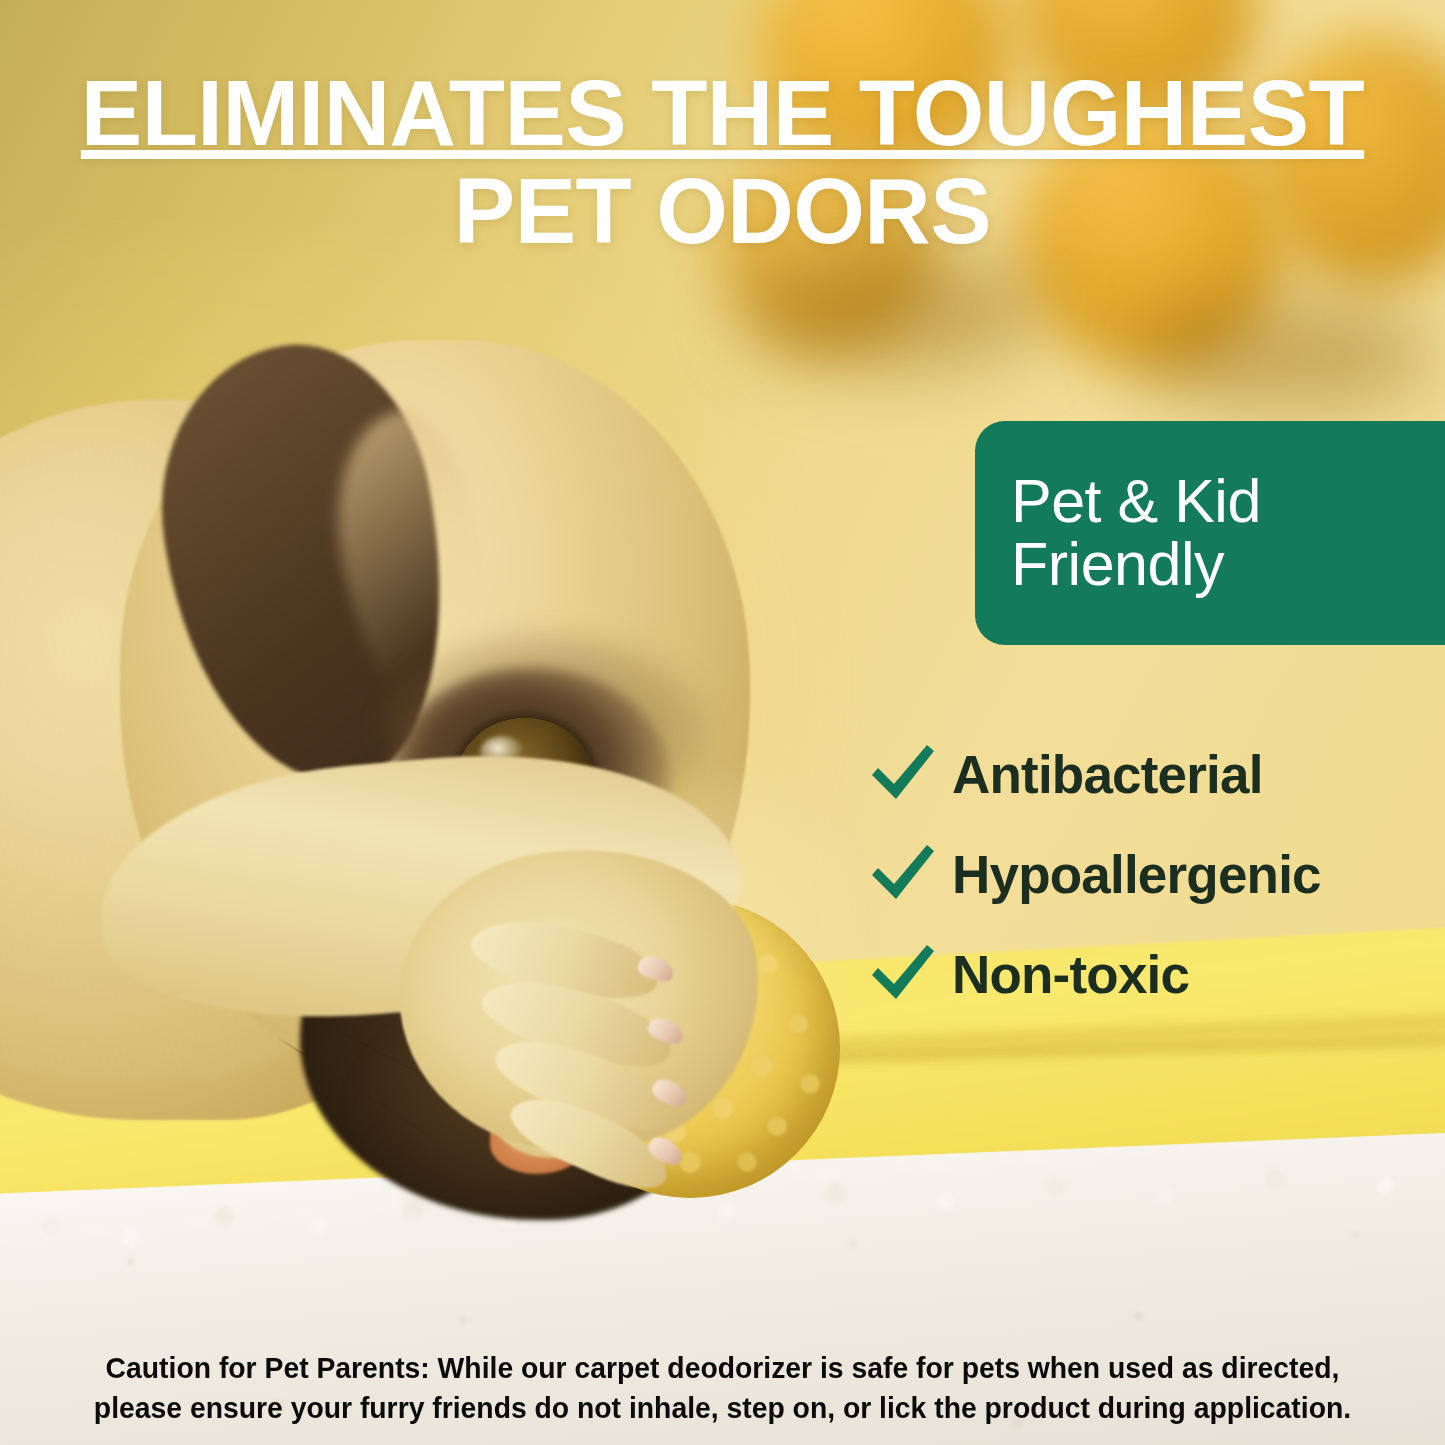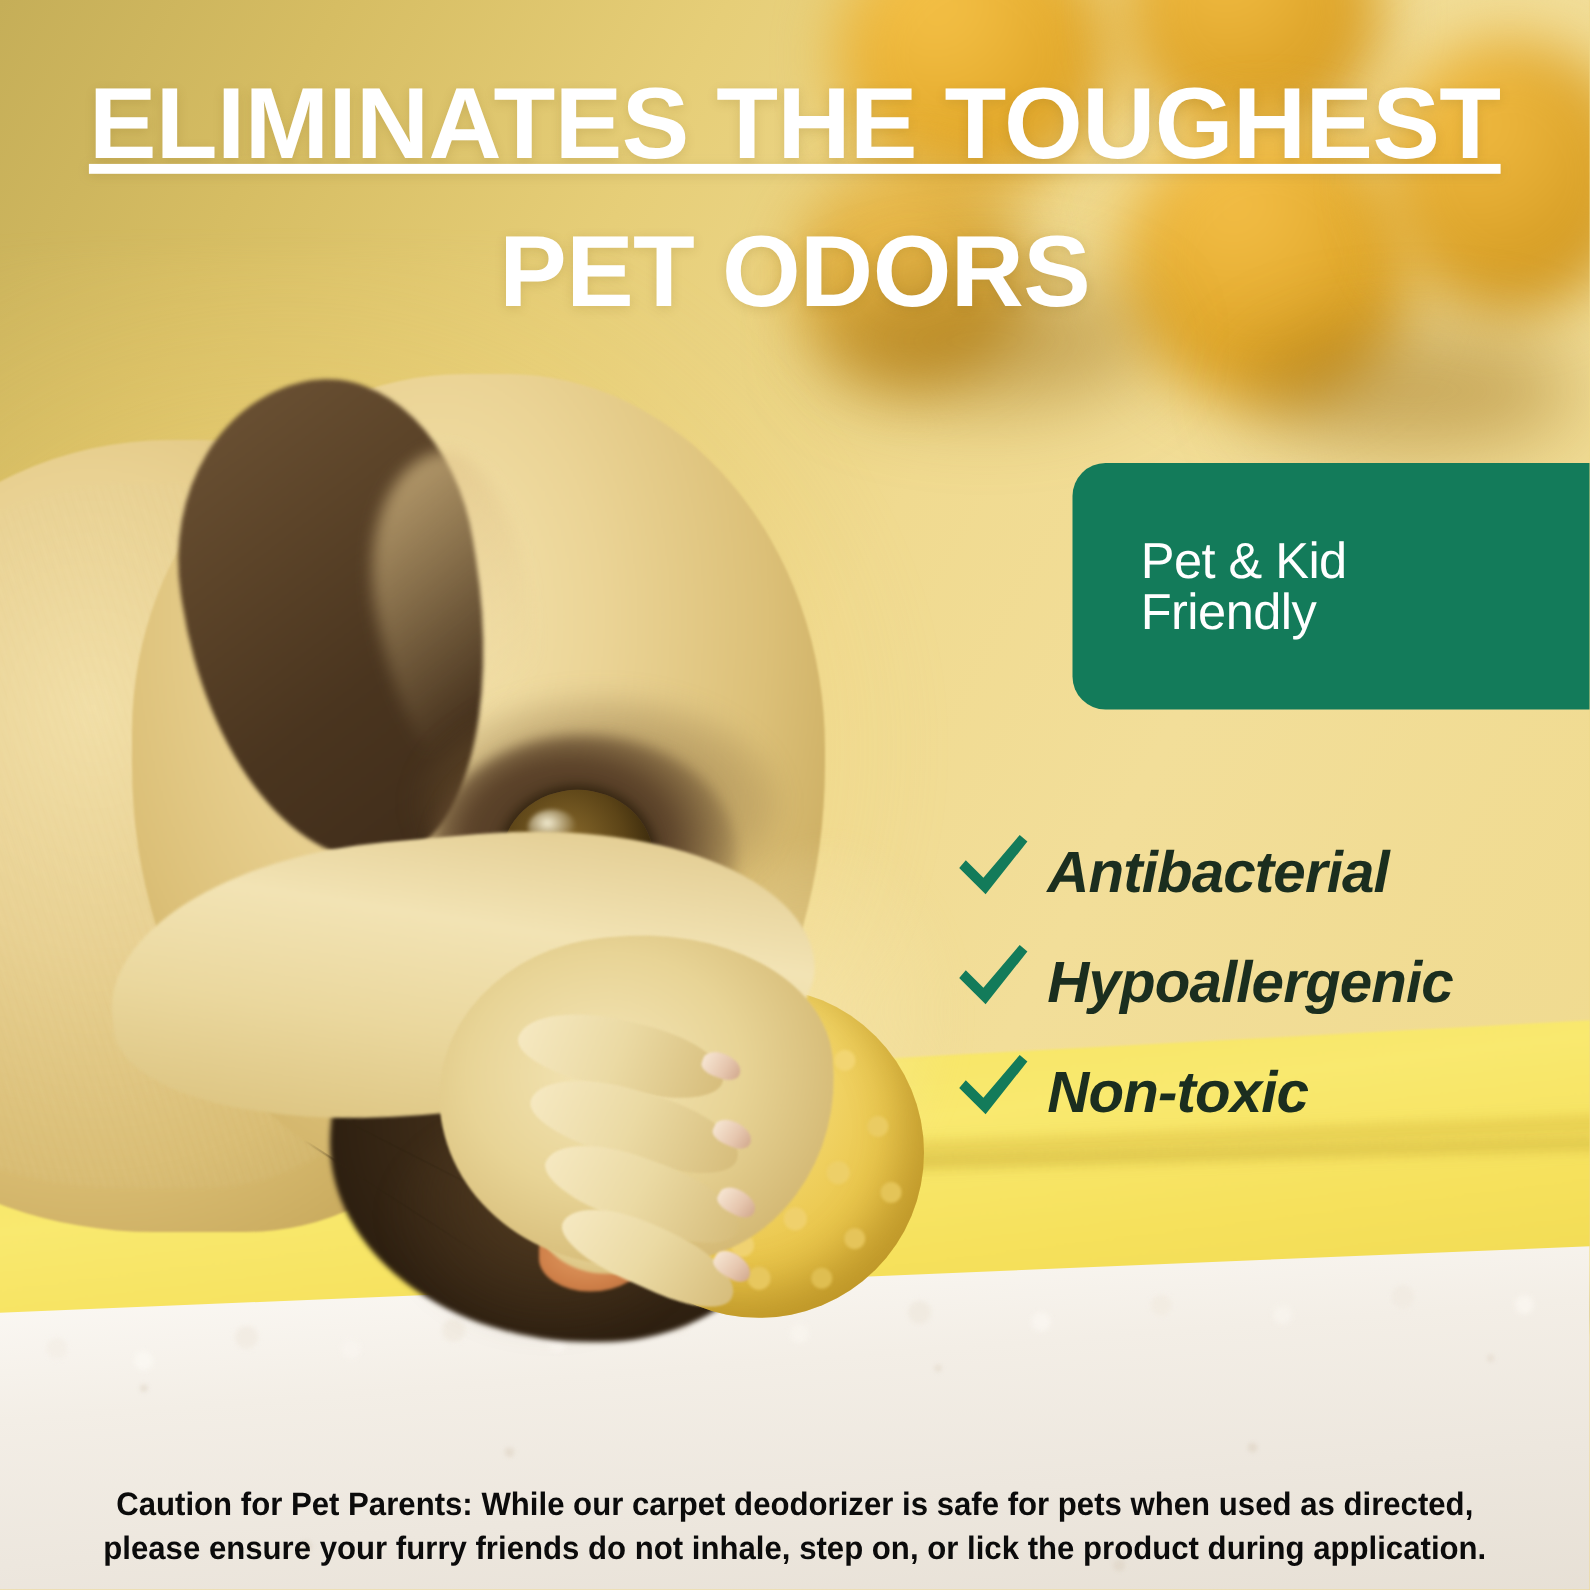--- a/index.html
+++ b/index.html
@@ -327,45 +327,45 @@
     text-align:center;
     color:#FFFFFF;
     font-size:92px;
     line-height:1.07;
     font-weight:700;
     letter-spacing:-.5px;
     text-shadow:0 2px 10px rgba(120,92,20,.18);
     padding:0 44px;
   }
   .headline .l1 { display:block;text-decoration:underline; }
-  .headline .l2 { display:block;margin-top:36px; }
+  .headline .l2 { display:block; }
 
   
   .badge {
     position:absolute; left:975px; top:421px; width:500px; height:224px;
     background:#137B5A;
     border-radius:30px 0 0 30px;
     display:flex; align-items:center; justify-content:flex-start;
   }
   .badge-text {
     color:#FFFFFF;
-    font-size:46px;
+    font-size:61px;
     line-height:1.03;
     font-weight:400;
-    padding-left:62px;
+    padding-left:36px;
     white-space:pre-line;
     letter-spacing:-.5px;
   }
 
   
   .features {
     position:absolute; left:866px; top:724px; width:580px;
   }
   .feature-row {
-    display:flex; align-items:flex-end; height:100px;font-style:italic;
+    display:flex; align-items:center; height:100px;
   }
   .check {
     width:72px; min-width:72px; height:72px;
     display:flex; align-items:center; justify-content:center;
   }
   .check svg { display:block; }
   .feature-label {
     font-size:53px;
     font-weight:700;
     color:#1B2E1F;

